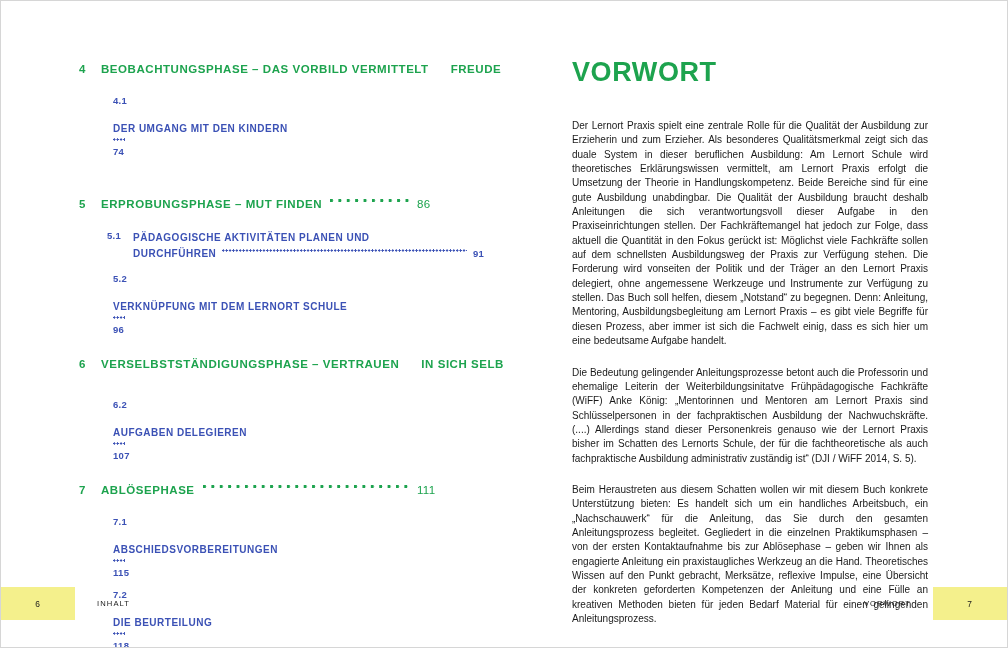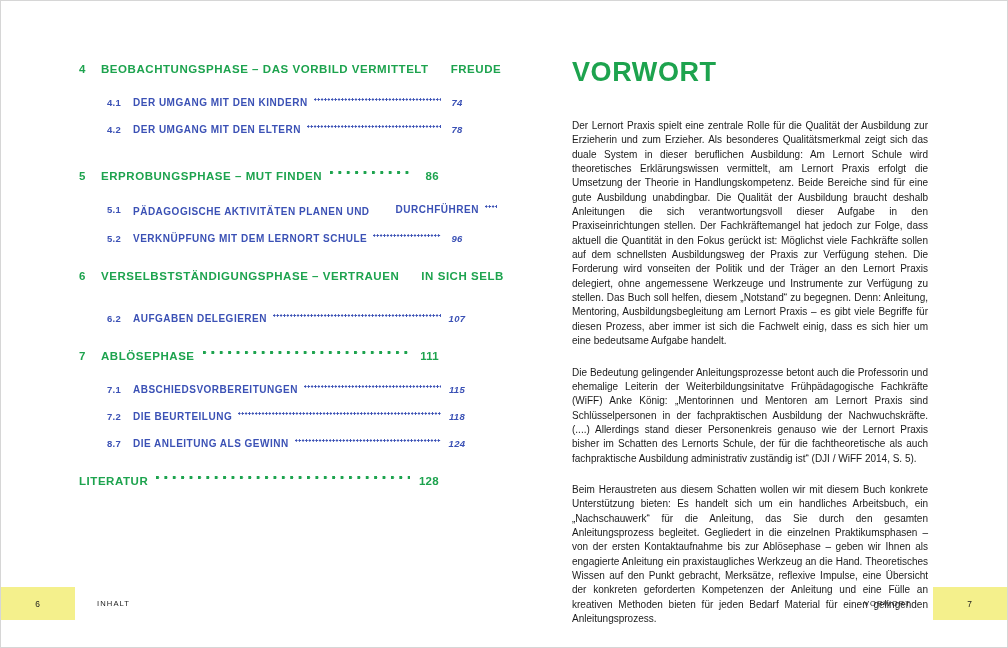--- a/index.html
+++ b/index.html
@@ -81,44 +81,45 @@
     height: 11px;
     margin: 0 7px 0 8px;
     background-image: radial-gradient(circle at 1.6px 50%, #1da34e 1.55px, rgba(0,0,0,0) 1.7px);
     background-size: 8.4px 100%;
     background-repeat: repeat-x;
     position: relative;
     top: -2px;
   }
   .chapter .pg {
     color: #1da34e;
-    font-weight: 700;
+    font-weight: 400;
     font-size: 11.5px;
     letter-spacing: .3px;
     font-stretch: condensed;
     flex: 0 0 auto;
     min-width: 22px;
-    text-align: right;
+    text-align: left;
   }
 
   
   .chapter-2line .line1 {
     display: flex;
     align-items: baseline;
   }
   .chapter-2line .line2 {
     display: flex;
     align-items: baseline;
     padding-left: 22px;
   }
 
   
   .sub {
     margin-bottom: 2px;
     padding-left: 28px;
+    flex-direction: column;
   }
   .sub .num {
     color: #3b51b5;
     font-weight: 700;
     font-size: 9.5px;
     letter-spacing: .3px;
     font-stretch: condensed;
     flex: 0 0 26px;
     text-align: left;
   }
@@ -144,22 +145,21 @@
     top: -2px;
   }
   .sub .pg {
     color: #3b51b5;
     font-weight: 700;
     font-size: 9.5px;
     letter-spacing: .3px;
     font-stretch: condensed;
     flex: 0 0 auto;
     min-width: 20px;
-    text-align: center;
-    font-style: italic;
+    text-align: left;
   }
   .sub-2line .line1 { display: flex; align-items: flex-start; }
   .sub-2line .line2 { display: flex; align-items: baseline; padding-left: 26px; }
 
   .gap-lg { height: 19px; }
   .gap-md { height: 13px; }
   .gap-sm { height: 9px; }
 
   
   .lit .num { width: 0; flex: 0 0 0; }
@@ -254,26 +254,20 @@
 
       <div class="toc-row sub">
         <span class="num">4.1</span>
         <span class="title">Der Umgang mit den Kindern</span>
         <span class="leader"></span>
         <span class="pg">74</span>
       </div>
 
       <div class="gap-sm"></div>
 
-      <div class="toc-row sub">
-        <span class="num">4.2</span>
-        <span class="title">Der Umgang mit den Eltern</span>
-        <span class="leader"></span>
-        <span class="pg">78</span>
-      </div>
 
       <div class="gap-sm"></div>
 
 
       <div class="gap-lg"></div>
 
       <div class="toc-row chapter">
         <span class="num">5</span>
         <span class="title">Erprobungsphase – Mut finden</span>
         <span class="leader"></span>

